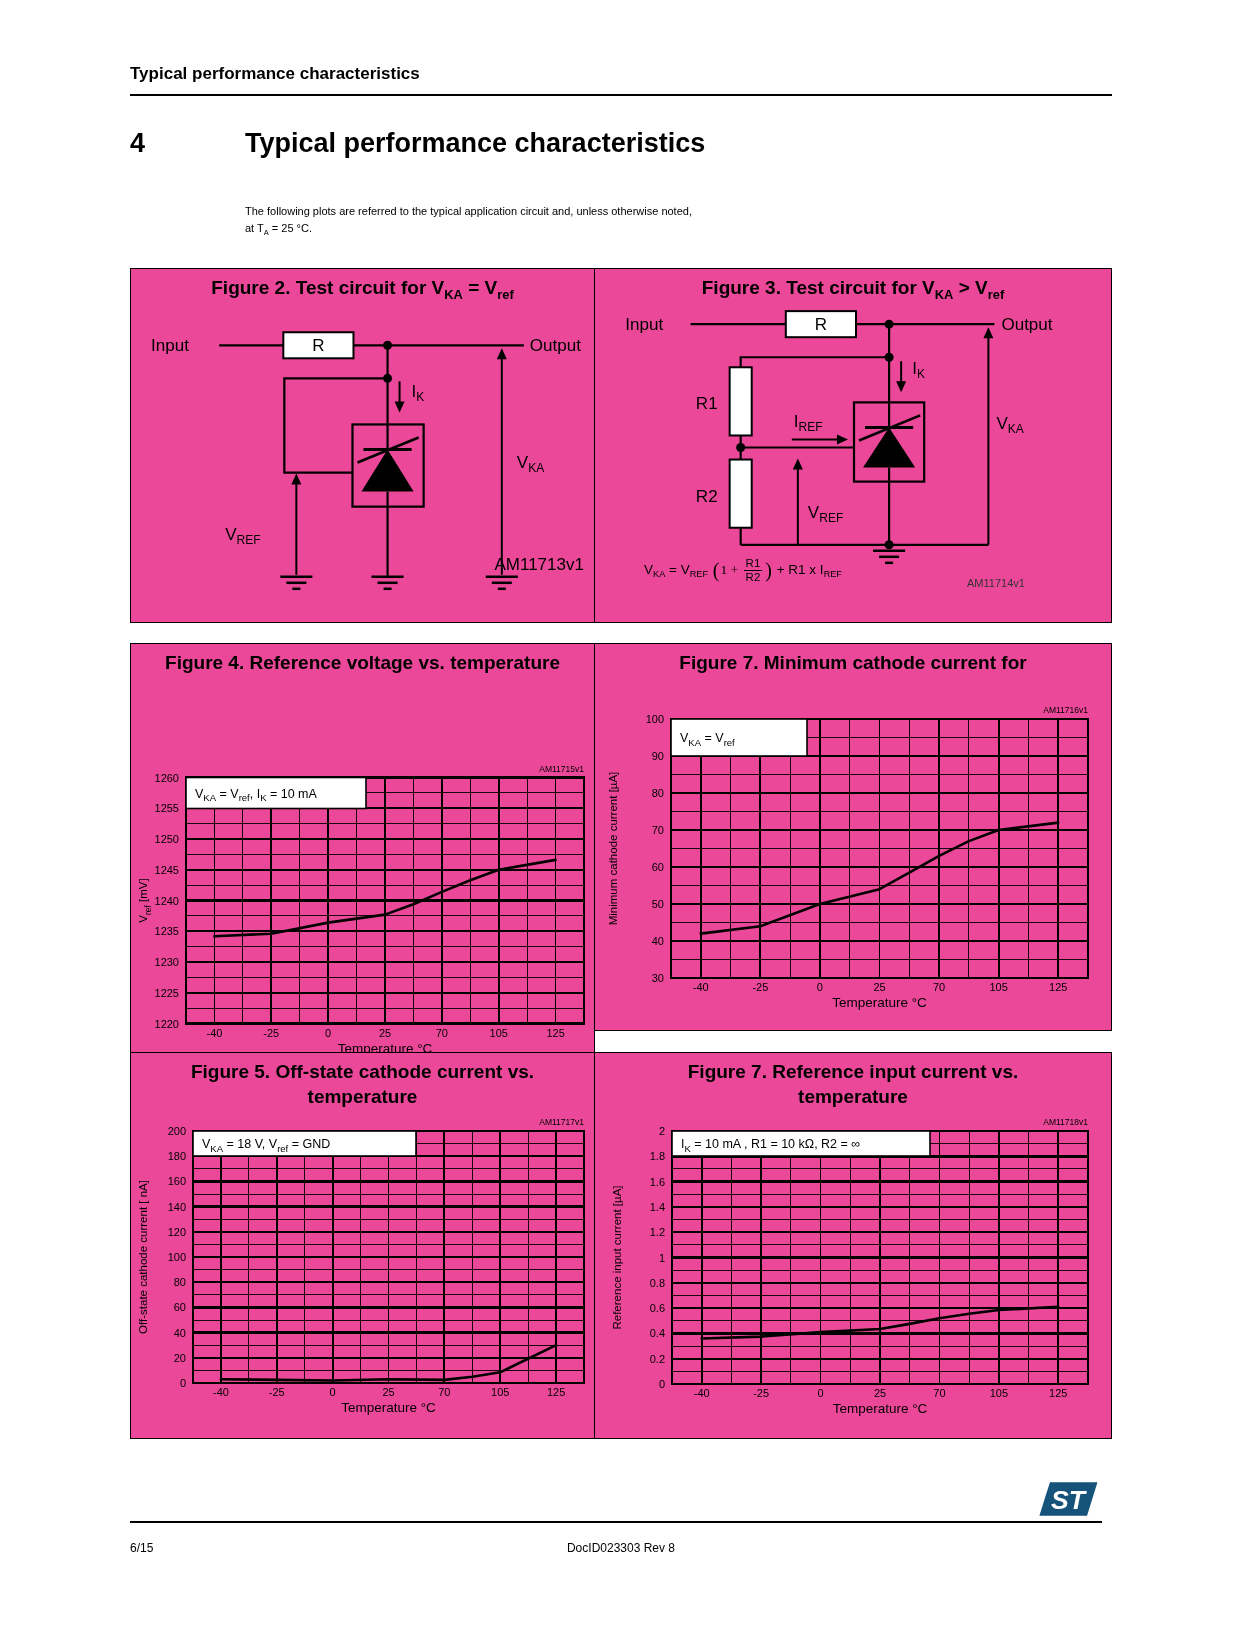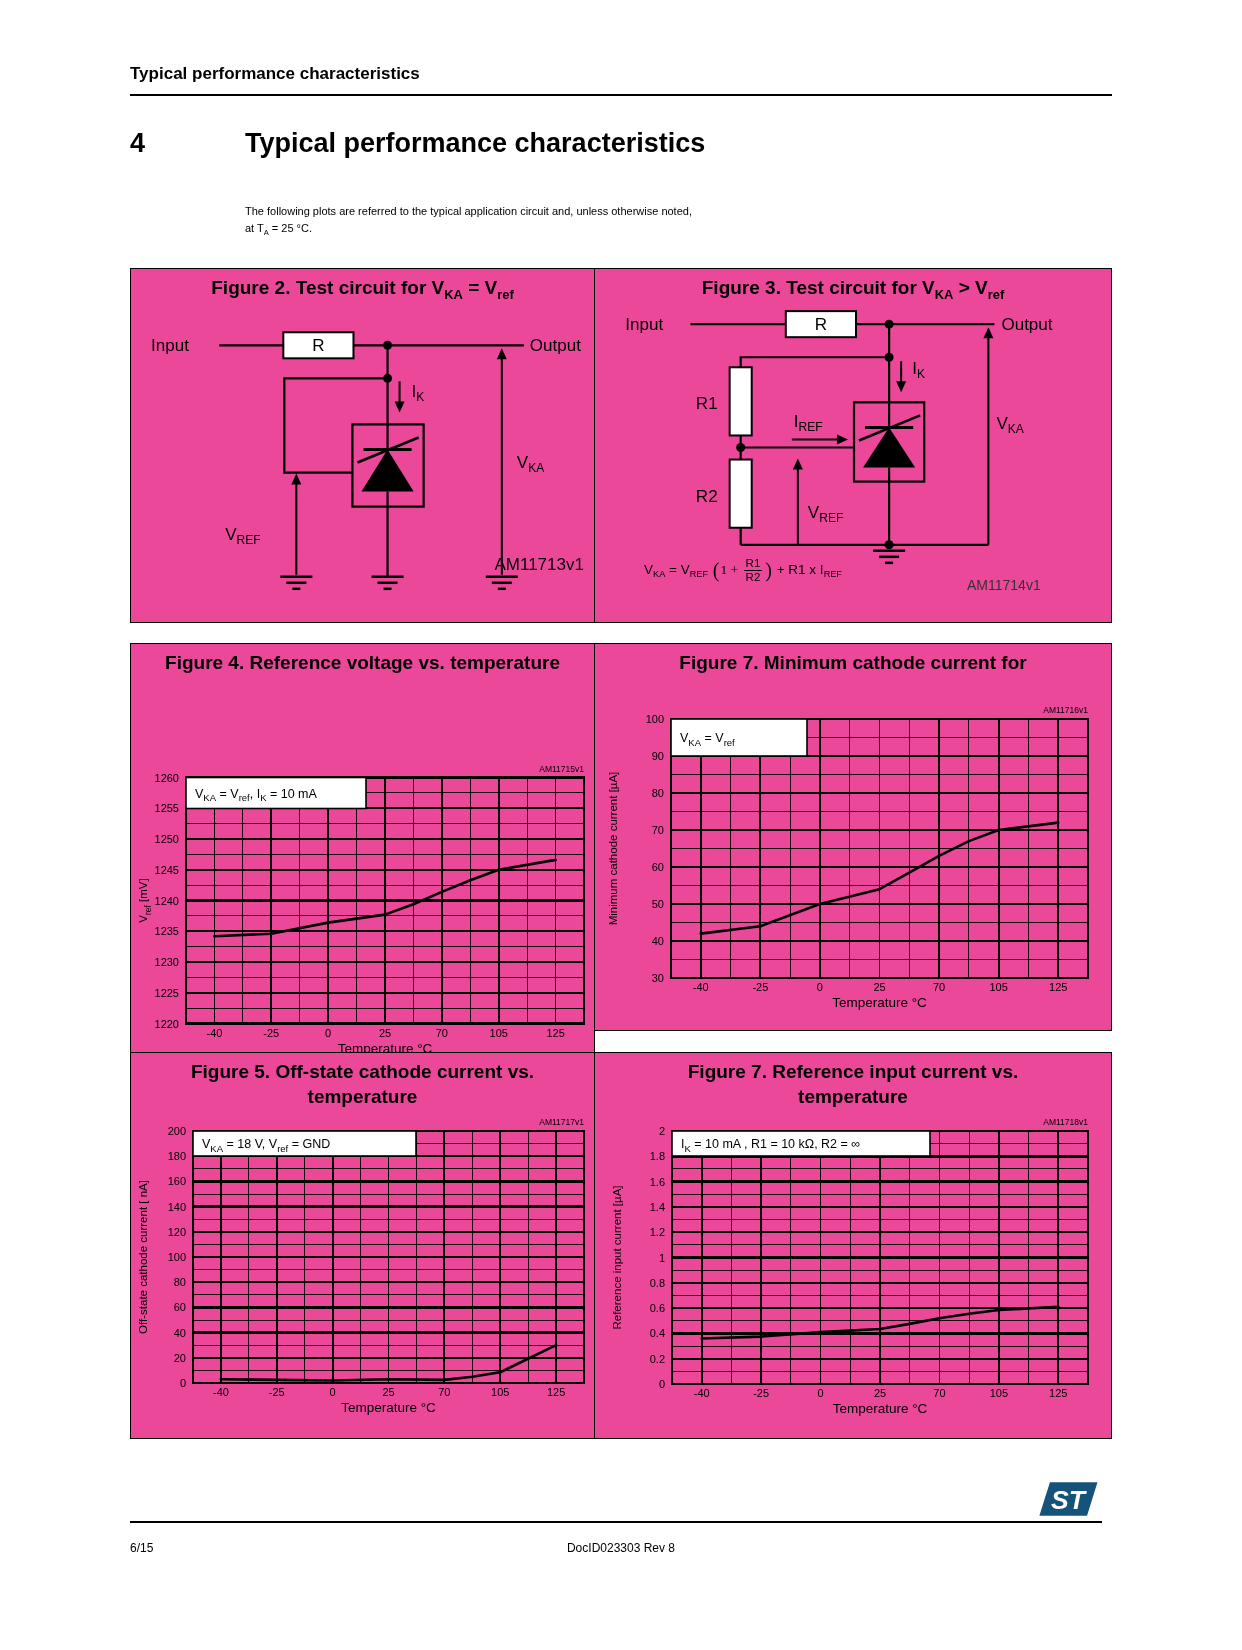--- a/index.html
+++ b/index.html
@@ -20,21 +20,21 @@
   svg.circ text{font-family:"Liberation Sans",sans-serif;font-size:17px;fill:#000;}
   svg.circ .sub{font-size:12px;}
   svg.chart{position:absolute;left:0;top:0;width:100%;height:100%;}
   svg.chart text{font-family:"Liberation Sans",sans-serif;fill:#000;}
   .formula{position:absolute;left:42px;top:288px;font-size:13.5px;white-space:nowrap;margin-left:7px;}
   .formula .paren{font-size:20px;font-family:"Liberation Serif",serif;vertical-align:-3px;margin:0 1px;}
   .formula .serif{font-family:"Liberation Serif",serif;}
   .frac{display:inline-flex;flex-direction:column;text-align:center;font-size:11.5px;
         line-height:1.1;vertical-align:middle;margin:0 2px;}
   .frac .num{border-bottom:1.3px solid #000;padding:0 2px;}
-  .amcode{position:absolute;font-size:14px;color:#333;}
+  .amcode{position:absolute;font-size:11px;color:#333;}
   .footer-txt{font-size:12px;margin-top:46px;}
 </style>
 </head>
 <body>
 
 <div id="page">
 
   <div class="abs hdr" style="left:130px;top:64px;">Typical performance characteristics</div>
   <div class="abs rule" style="left:130px;top:94px;width:982px;"></div>
 

